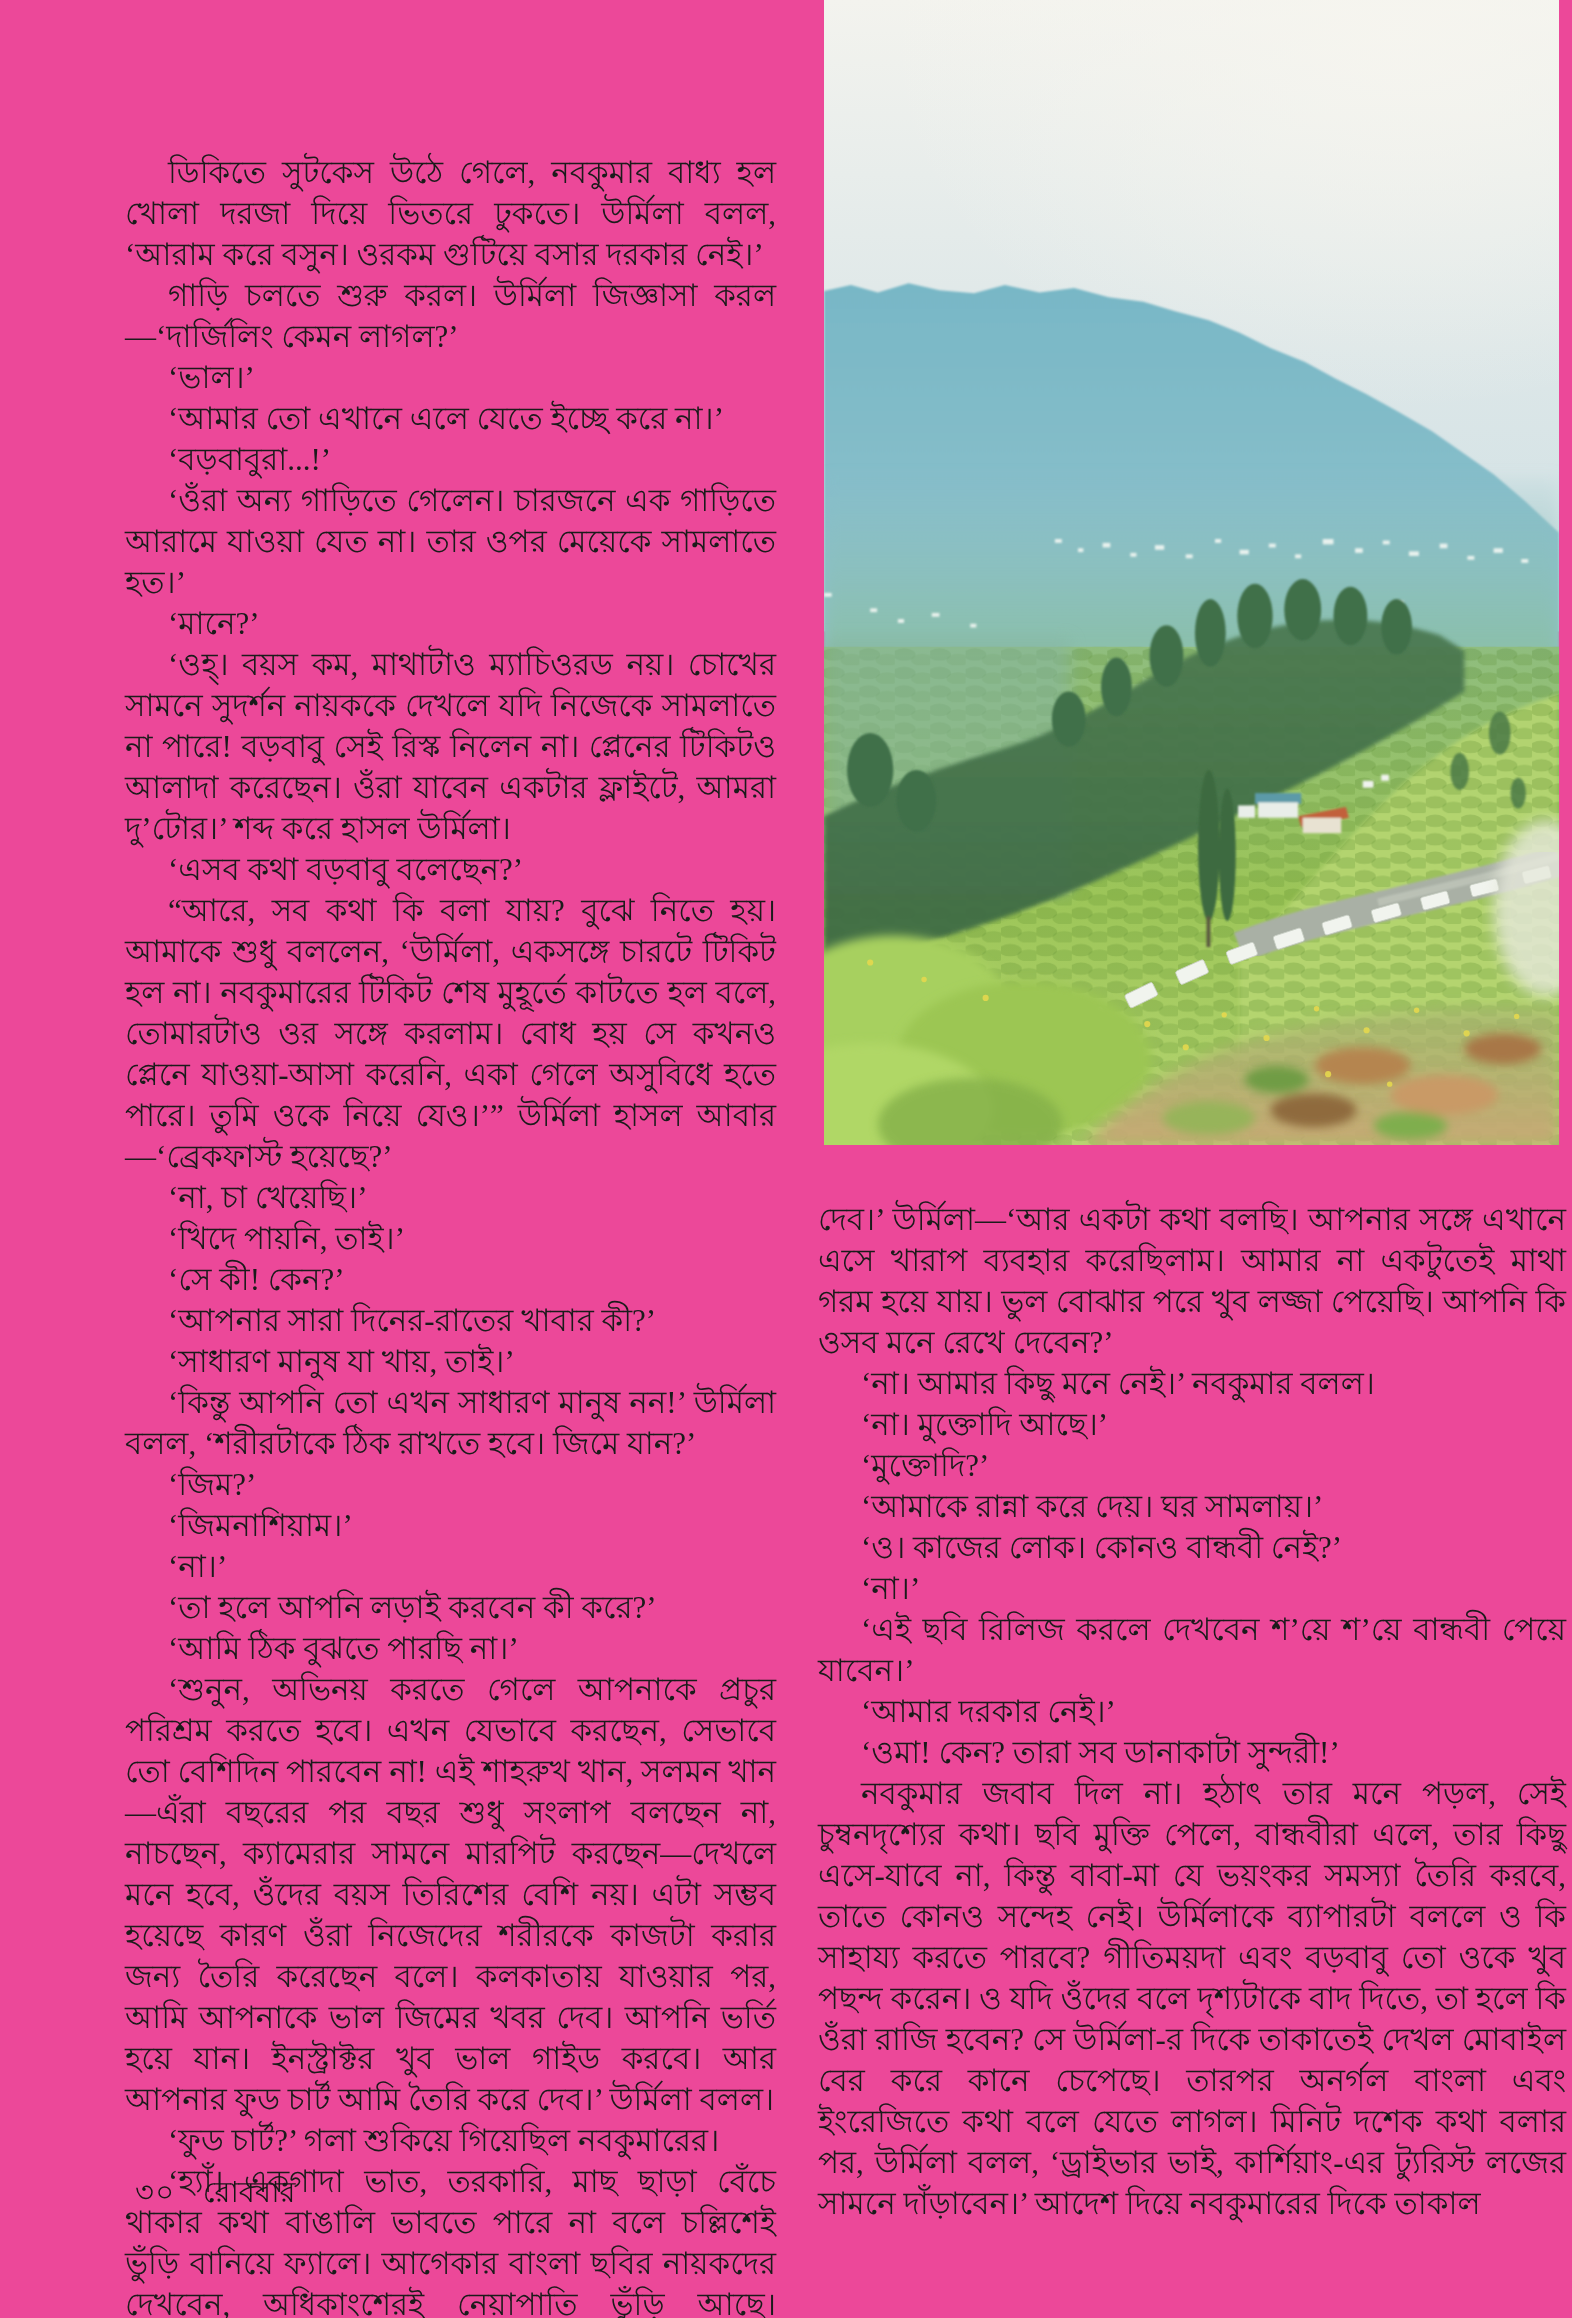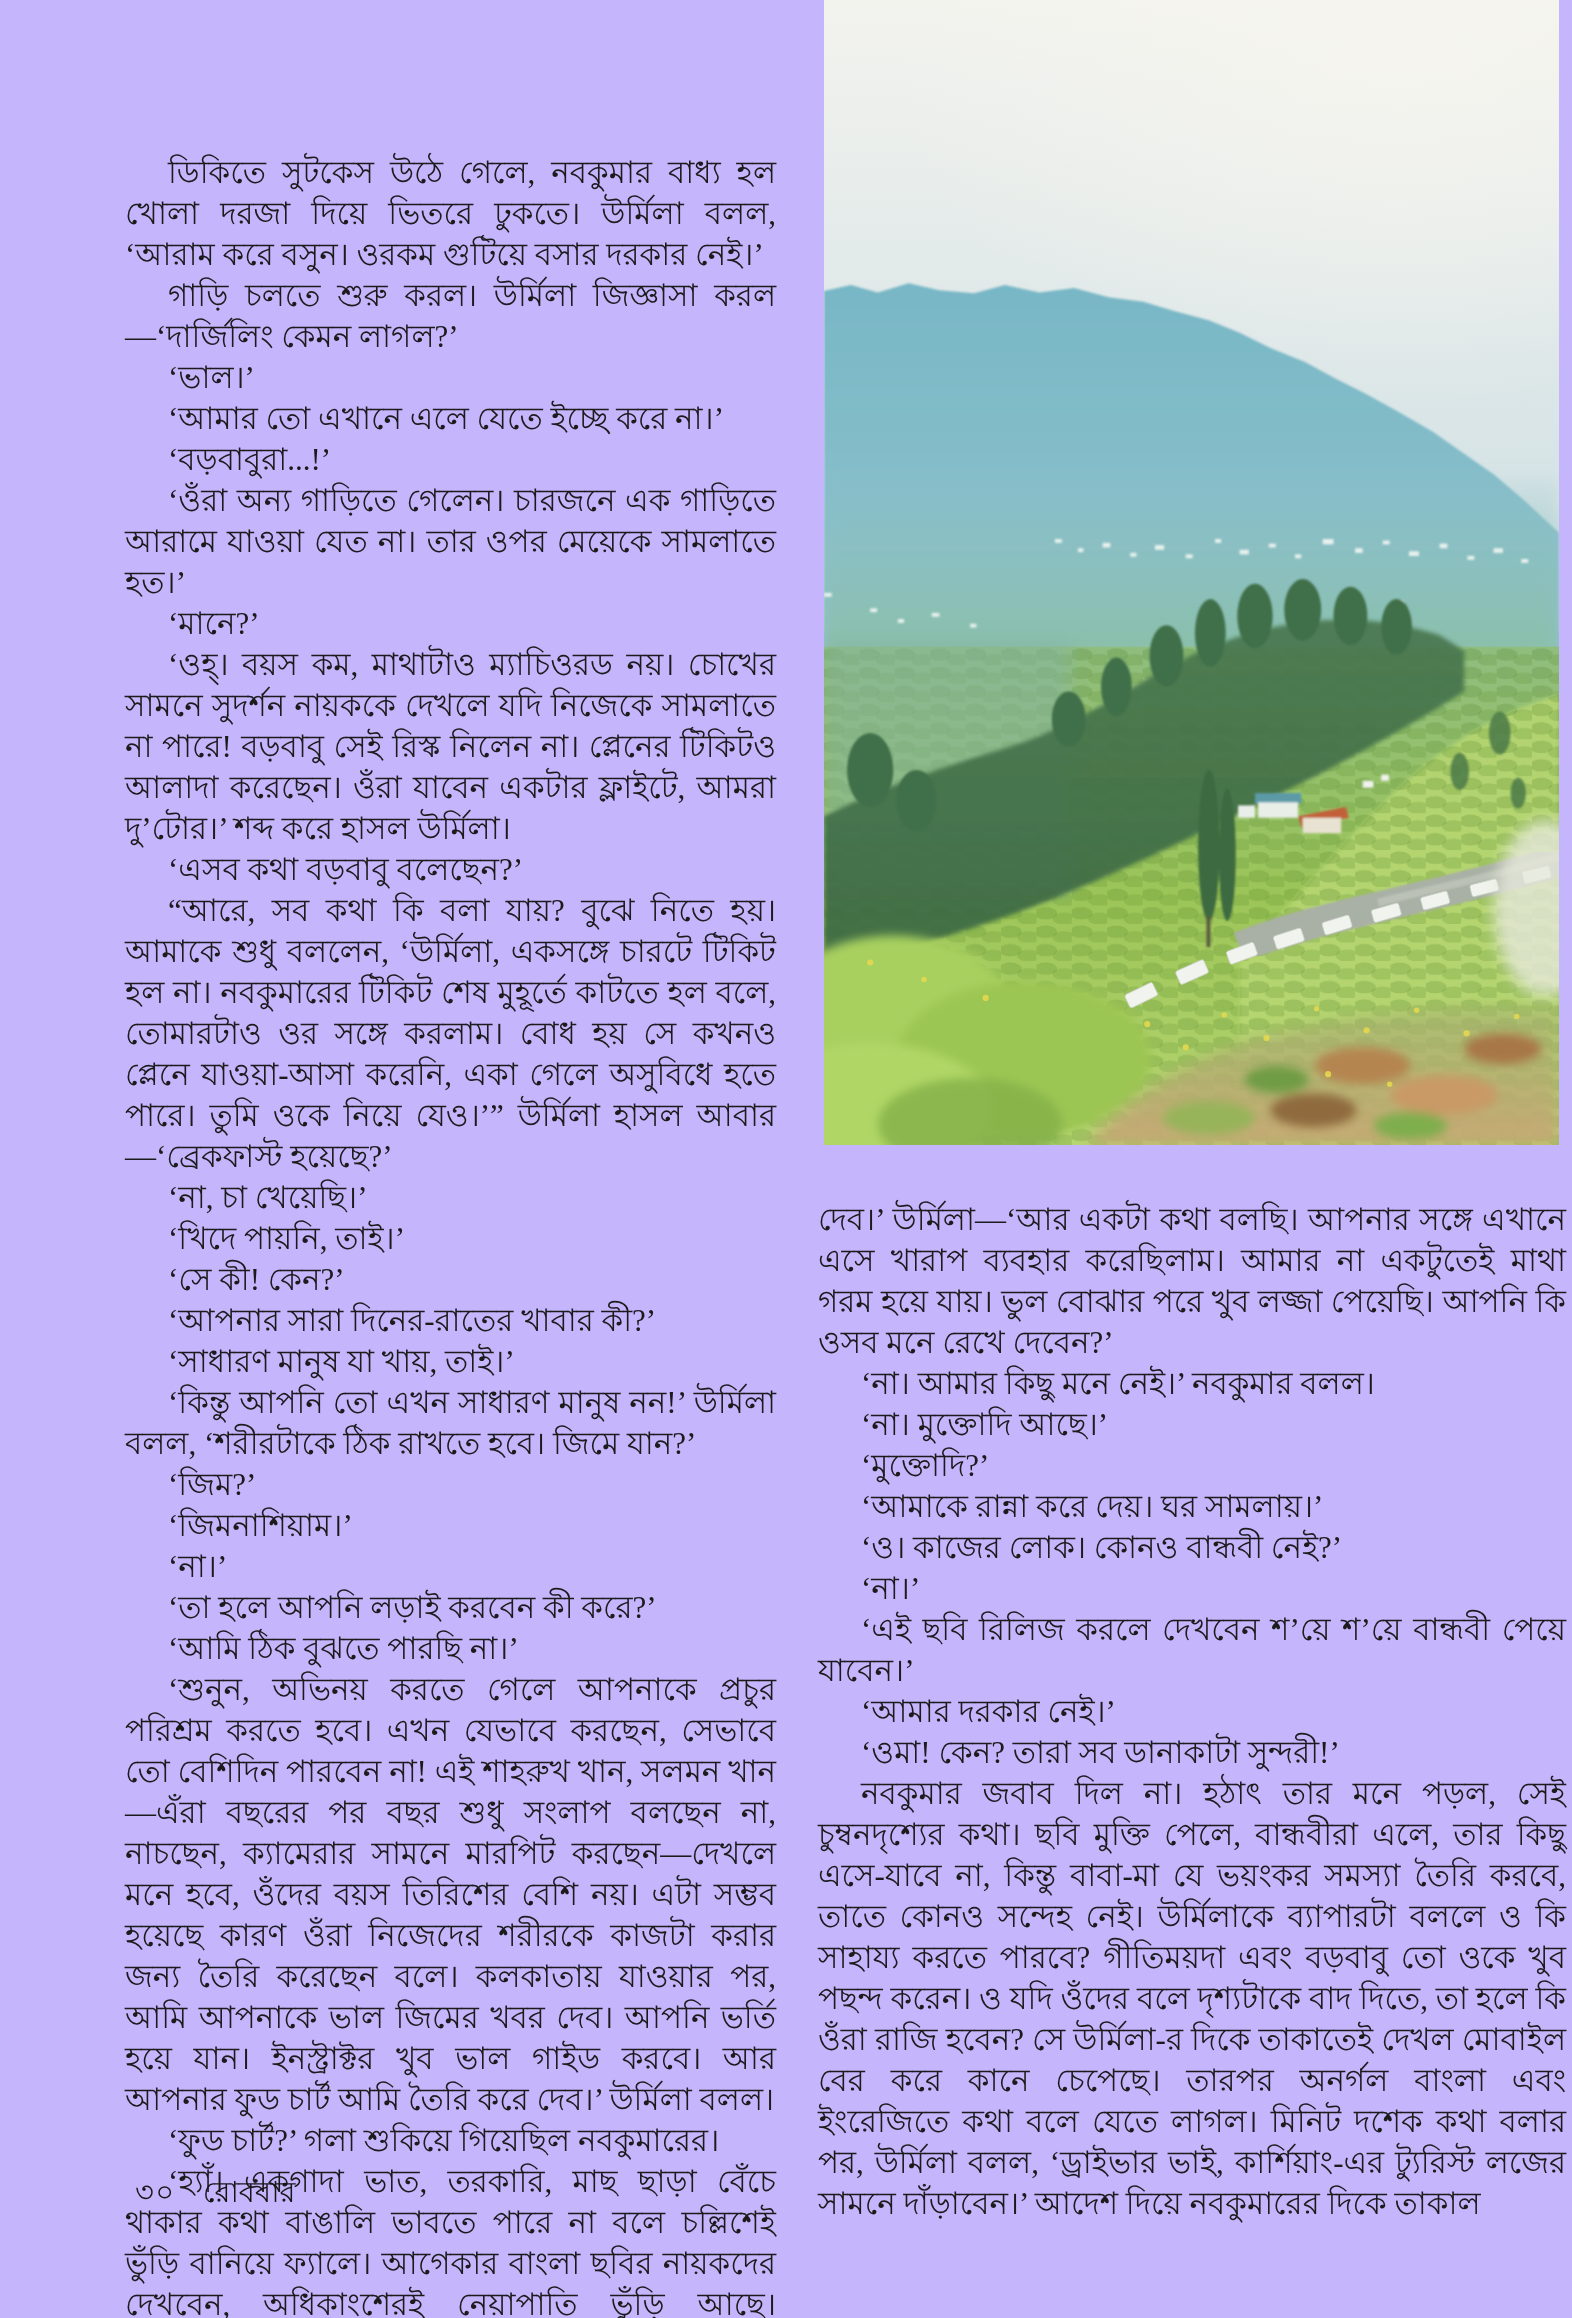--- a/index.html
+++ b/index.html
@@ -17,21 +17,21 @@
   .photo{position:absolute;left:824px;top:0;width:735px;height:1145px;overflow:hidden;}
   .photo svg{display:block;width:100%;height:100%;}
 
   .footer{position:absolute;left:135px;top:2169px;display:flex;align-items:baseline;
           gap:27px;color:#161616;font-size:29px;}
   .footer .pageno{letter-spacing:1.5px;}
 </style>
 </head>
 <body>
 
-<div class="page" style="background: #c4b5fd; padding-left: 41px;">
+<div class="page" style="background: #ec4899; padding-left: 41px;">
 
   <div class="photo">
     <svg viewBox="0 0 955 1487" preserveAspectRatio="none">
       <defs>
         <linearGradient id="skyG" x1="0" y1="0" x2="0" y2="1">
           <stop offset="0" style="stop-color:var(--c-sky-hi,#f3f3ee)"></stop>
           <stop offset="0.55" style="stop-color:var(--c-sky,#dde7e8)"></stop>
           <stop offset="1" style="stop-color:#cfe0e4"></stop>
         </linearGradient>
         <radialGradient id="skyHi" cx="0.78" cy="0.06" r="0.7">

